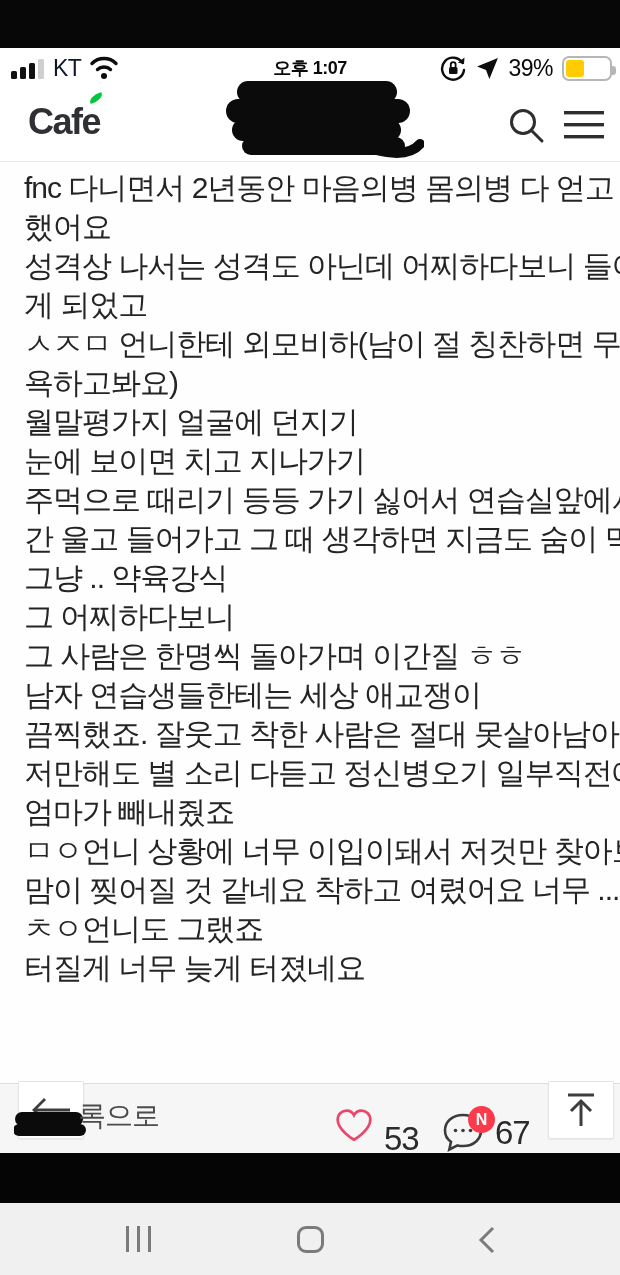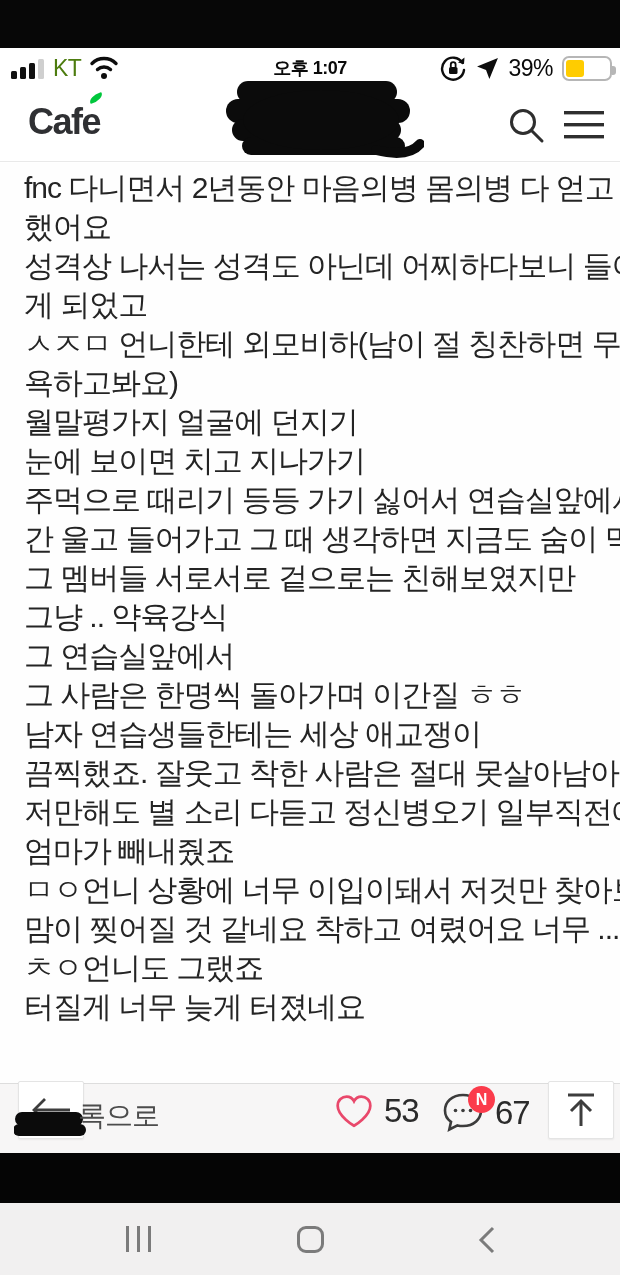--- a/index.html
+++ b/index.html
@@ -7,21 +7,21 @@
   body { font-family:"Liberation Sans","DejaVu Sans",sans-serif; }
   .phone { position:relative; width:620px; height:1275px; background:#ffffff; overflow:hidden; }
 
   
   .bar-top-black { position:absolute; left:0; top:0; width:620px; height:48px; background:#070707; }
   .bar-mid-black { position:absolute; left:0; top:1153px; width:620px; height:50px; background:#050505; }
 
   
   .status-bar { position:absolute; left:0; top:48px; width:620px; height:40px; background:#ffffff; }
   .sb-left { position:absolute; left:10px; top:0; height:40px; display:flex; align-items:center; gap:7px; }
-  .sb-carrier { font-size:23px; font-weight:500; color:#4d7c0f; letter-spacing:-0.5px; }
+  .sb-carrier { font-size:23px; font-weight:500; color:#0f172a; letter-spacing:-0.5px; }
   .sb-time { position:absolute; left:0; right:0; top:0; height:40px; text-align:center; line-height:40px;
              font-size:18px; font-weight:700; color:#0a0a0a; letter-spacing:-0.5px; }
   .sb-right { position:absolute; right:8px; top:0; height:40px; display:flex; align-items:center; gap:9px; }
   .sb-percent { font-size:23px; color:#0a0a0a; letter-spacing:-0.5px; }
   .battery { position:relative; width:50px; height:25px; border:2px solid #b6b6b6; border-radius:7px; }
   .battery-fill { position:absolute; left:2px; top:2px; bottom:2px; width:18px; border-radius:3px; background:#ffcc00; }
   .battery-tip { position:absolute; right:-6px; top:8px; width:4px; height:9px; background:#b6b6b6; border-radius:0 3px 3px 0; }
 
   
   .header { position:absolute; left:0; top:88px; width:620px; height:74px; background:#ffffff; border-bottom:1px solid #e9e9e9; }
@@ -41,21 +41,21 @@
 
   
   .toolbar { position:absolute; left:0; top:1083px; width:620px; height:70px; background:#f7f6f6; border-top:1px solid #dddddd; }
   .float-box { position:absolute; top:-3px; width:66px; height:58px; background:#ffffff; border:1px solid #e4e4e4;
                border-radius:2px; box-shadow:0 1px 2px rgba(0,0,0,0.06); display:flex; align-items:center; justify-content:center; cursor:pointer; }
   .back-box { left:18px; }
   .top-box { right:6px; }
   .back-smudge { position:absolute; left:14px; top:27px; }
   .back-label { position:absolute; left:78px; top:13px; font-size:28px; color:#4c4c4c; letter-spacing:-1px; }
   .like-group { position:absolute; left:334px; top:8px; display:flex; align-items:center; gap:10px; cursor:pointer; }
-  .count-text { font-size:33px; color:#2b2b2b; letter-spacing:-1px; }
+  .count-text { font-size:33px; color:#2b2b2b; letter-spacing:-1px;margin-top:28px; }
   .comment-group { position:absolute; left:441px; top:2px; display:flex; align-items:flex-end; gap:8px; cursor:pointer; }
   .bubble-wrap { position:relative; width:46px; height:50px; }
   .bubble-wrap svg { position:absolute; left:0; bottom:2px; }
   .badge { position:absolute; right:-8px; top:0px; width:27px; height:27px; border-radius:50%; background:#fb3b4b;
            color:#ffffff; font-size:16px; font-weight:700; display:flex; align-items:center; justify-content:center; }
   .comment-count { padding-bottom:4px;text-align:right; }
 
   
   .navbar { position:absolute; left:0; top:1203px; width:620px; height:72px; background:#f1f0f0; }
   .nav-recents { position:absolute; left:126px; top:23px; display:flex; gap:8px; cursor:pointer; }
@@ -137,23 +137,22 @@
       <div class="line">fnc 다니면서 2년동안 마음의병 몸의병 다 얻고 퇴사</div>
       <div class="line">했어요</div>
       <div class="line">성격상 나서는 성격도 아닌데 어찌하다보니 들어가</div>
       <div class="line">게 되었고</div>
       <div class="line">ㅅㅈㅁ 언니한테 외모비하(남이 절 칭찬하면 무조건</div>
       <div class="line">욕하고봐요)</div>
       <div class="line">월말평가지 얼굴에 던지기</div>
       <div class="line">눈에 보이면 치고 지나가기</div>
       <div class="line">주먹으로 때리기 등등 가기 싫어서 연습실앞에서 2시</div>
       <div class="line">간 울고 들어가고 그 때 생각하면 지금도 숨이 막혀요</div>
-      <div class="line">그 멤버들 서로서로 겉으로는 친해보였지만</div>
       <div class="line">그냥 .. 약육강식</div>
-      <div class="line">그 연습실앞에서</div>
+      <div class="line">그 어찌하다보니</div>
       <div class="line">그 사람은 한명씩 돌아가며 이간질 ㅎㅎ</div>
       <div class="line">남자 연습생들한테는 세상 애교쟁이</div>
       <div class="line">끔찍했죠. 잘웃고 착한 사람은 절대 못살아남아요</div>
       <div class="line">저만해도 별 소리 다듣고 정신병오기 일부직전에</div>
       <div class="line">엄마가 빼내줬죠</div>
       <div class="line">ㅁㅇ언니 상황에 너무 이입이돼서 저것만 찾아보고</div>
       <div class="line">맘이 찢어질 것 같네요 착하고 여렸어요 너무 ....너무</div>
       <div class="line">ㅊㅇ언니도 그랬죠</div>
       <div class="line">터질게 너무 늦게 터졌네요</div>
     </div>

